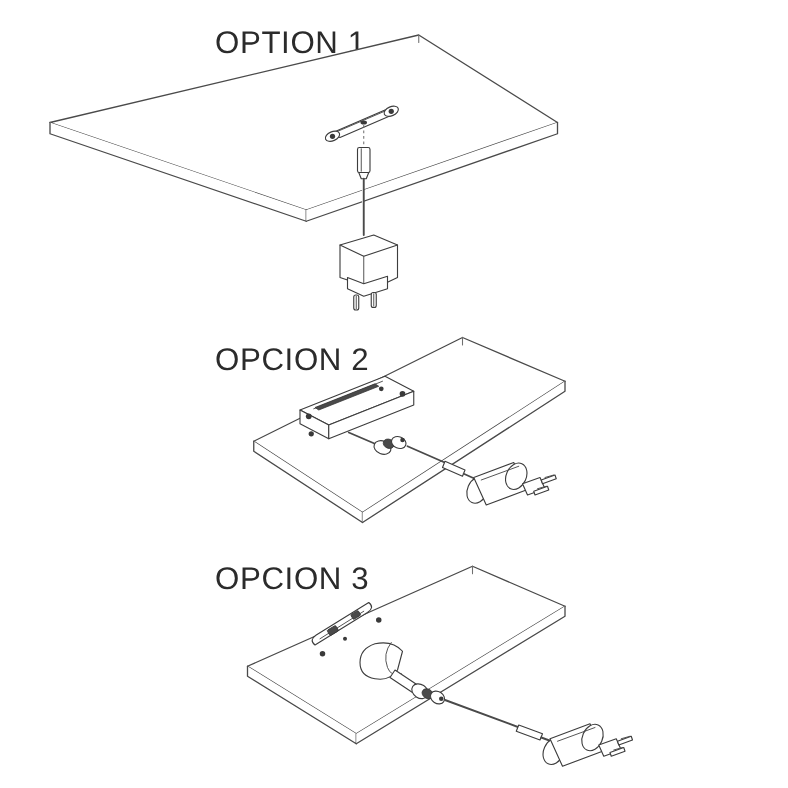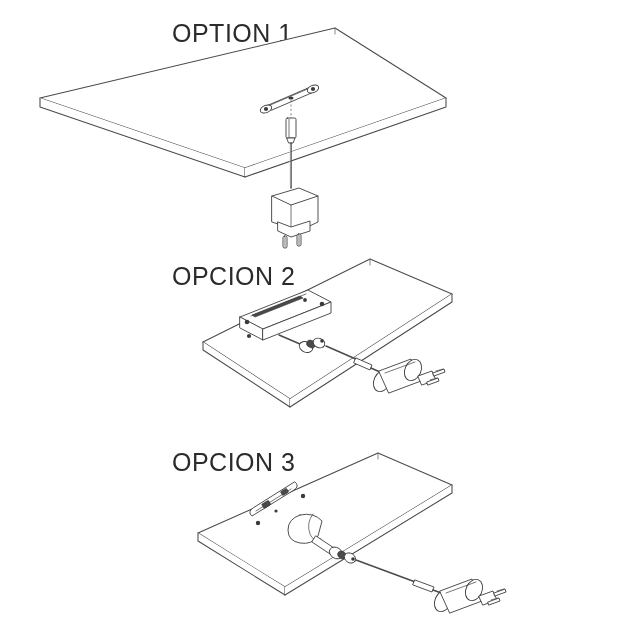--- a/index.html
+++ b/index.html
@@ -20,21 +20,21 @@
     inset: 0;
     width: 630px;
     height: 630px;
   }
   .panel-block {
     position: absolute;
     left: 0;
     width: 516px;
   }
   #block-1 { top: 0;   height: 255px; }
-  #block-2 { top: 247px; height: 180px; }
+  #block-2 { top: 258px; height: 180px; }
   #block-3 { top: 435px; height: 195px; text-decoration: underline; }
 
   .diagram-svg {
     display: block;
     width: 630px;
   }
   #svg-1 { height: 255px; }
   #svg-2 { height: 180px; }
   #svg-3 { height: 195px; }
 

